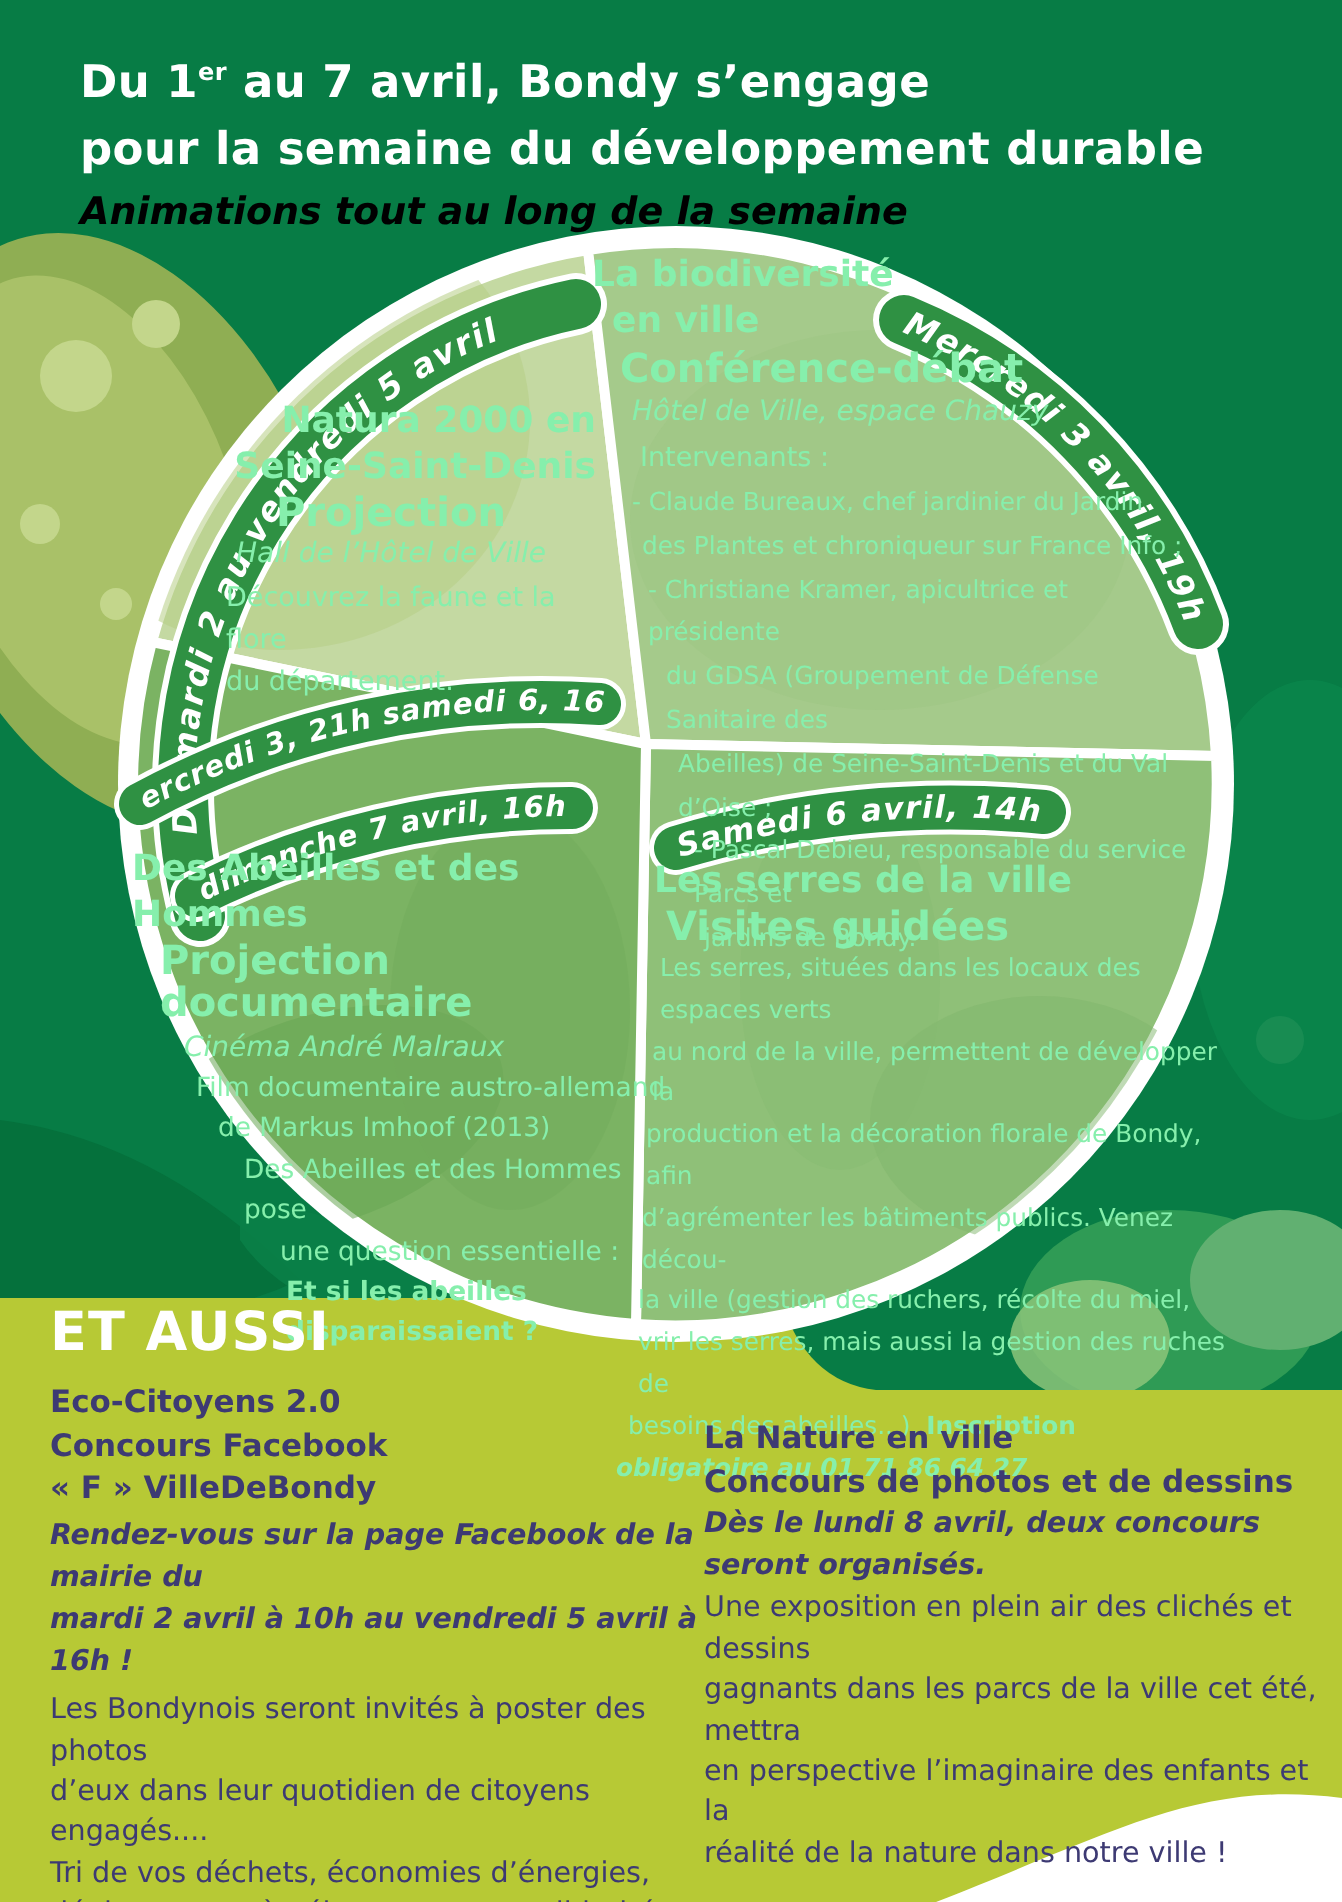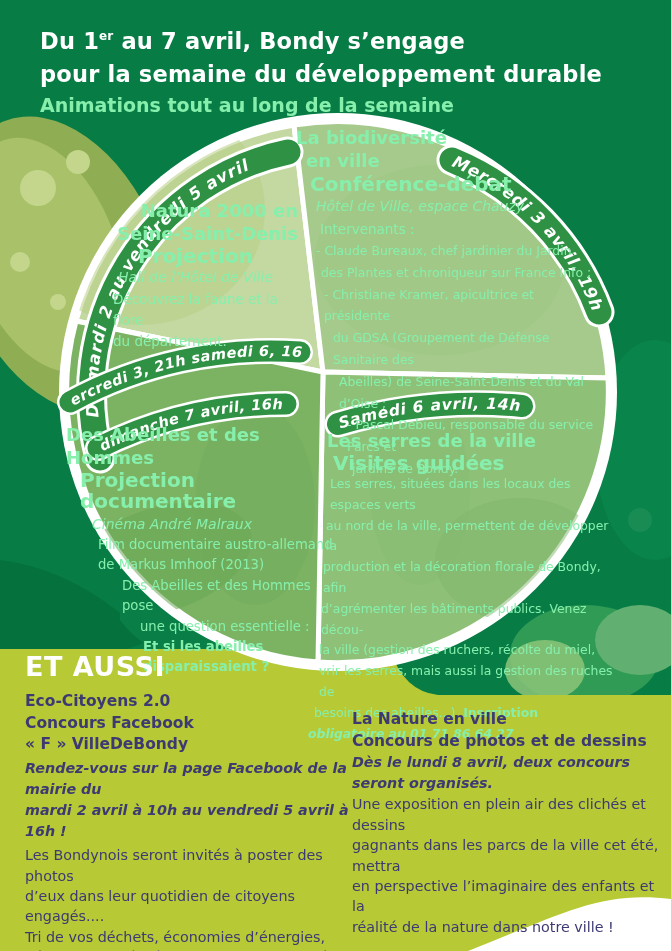--- a/index.html
+++ b/index.html
@@ -6,21 +6,21 @@
   .poster{
     position:relative; width:671px; height:951px; overflow:hidden;
     font-family:"DejaVu Sans","Liberation Sans",sans-serif;
     background:#077c45;
   }
   .poster svg.bg{position:absolute;left:0;top:0;}
   
   .hdr{position:absolute;left:40px;top:20px;color:#ffffff;}
   .hdr .h1{font-size:22.5px;font-weight:700;line-height:33px;letter-spacing:.2px;}
   .hdr .h1 sup{font-size:12px;}
-  .hdr .sub{font-size:19px;font-weight:700;color:#86efac;margin-top:3px;}
+  .hdr .sub{font-size:19px;font-weight:700;font-style:italic;color:#000000;margin-top:3px;}
   
   .sec{position:absolute;color:#86efac;}
   .sec .t{font-size:18px;font-weight:700;line-height:23px;}
   .sec .e{font-size:20px;font-weight:700;line-height:21px;}
   .sec .v{font-size:14px;font-style:italic;line-height:21px;}
   .sec .s{font-size:13.5px;line-height:21px;}
   .sec .b{font-size:12.4px;line-height:21.8px;}
   .sec .bb{font-weight:700;}
   .natura{left:86px;top:199px;width:212px;}
   .natura .t{text-align:right;}
@@ -191,21 +191,21 @@
     <div class="b" style="margin-left:43px;">Abeilles) de Seine-Saint-Denis et du Val d’Oise ;</div>
     <div class="b" style="margin-left:51px;">- Pascal Debieu, responsable du service Parcs et</div>
     <div class="b" style="margin-left:56px;">jardins de Bondy.</div>
   </div>
 
   <div class="sec abeilles">
     <div class="t">Des Abeilles et des Hommes</div>
     <div class="e" style="margin-left:14px;margin-top:1px;">Projection documentaire</div>
     <div class="v" style="margin-left:26px;margin-top:2px;">Cinéma André Malraux</div>
     <div class="b" style="margin-left:32px;">Film documentaire austro-allemand</div>
-    <div class="b" style="margin-left:32px;">de Markus Imhoof (2013)</div>
+    <div class="b" style="margin-left:43px;">de Markus Imhoof (2013)</div>
     <div class="b" style="margin-left:56px;">Des Abeilles et des Hommes pose</div>
     <div class="b" style="margin-left:74px;">une question essentielle :</div>
     <div class="b bb" style="margin-left:77px;">Et si les abeilles disparaissaient ?</div>
   </div>
 
   <div class="sec serres">
     <div class="t" style="margin-left:22px;">Les serres de la ville</div>
     <div class="e" style="margin-left:28px;margin-top:1px;">Visites guidées</div>
     <div class="b" style="margin-left:25px;">Les serres, situées dans les locaux des espaces verts</div>
     <div class="b" style="margin-left:21px;">au nord de la ville, permettent de développer la</div>

